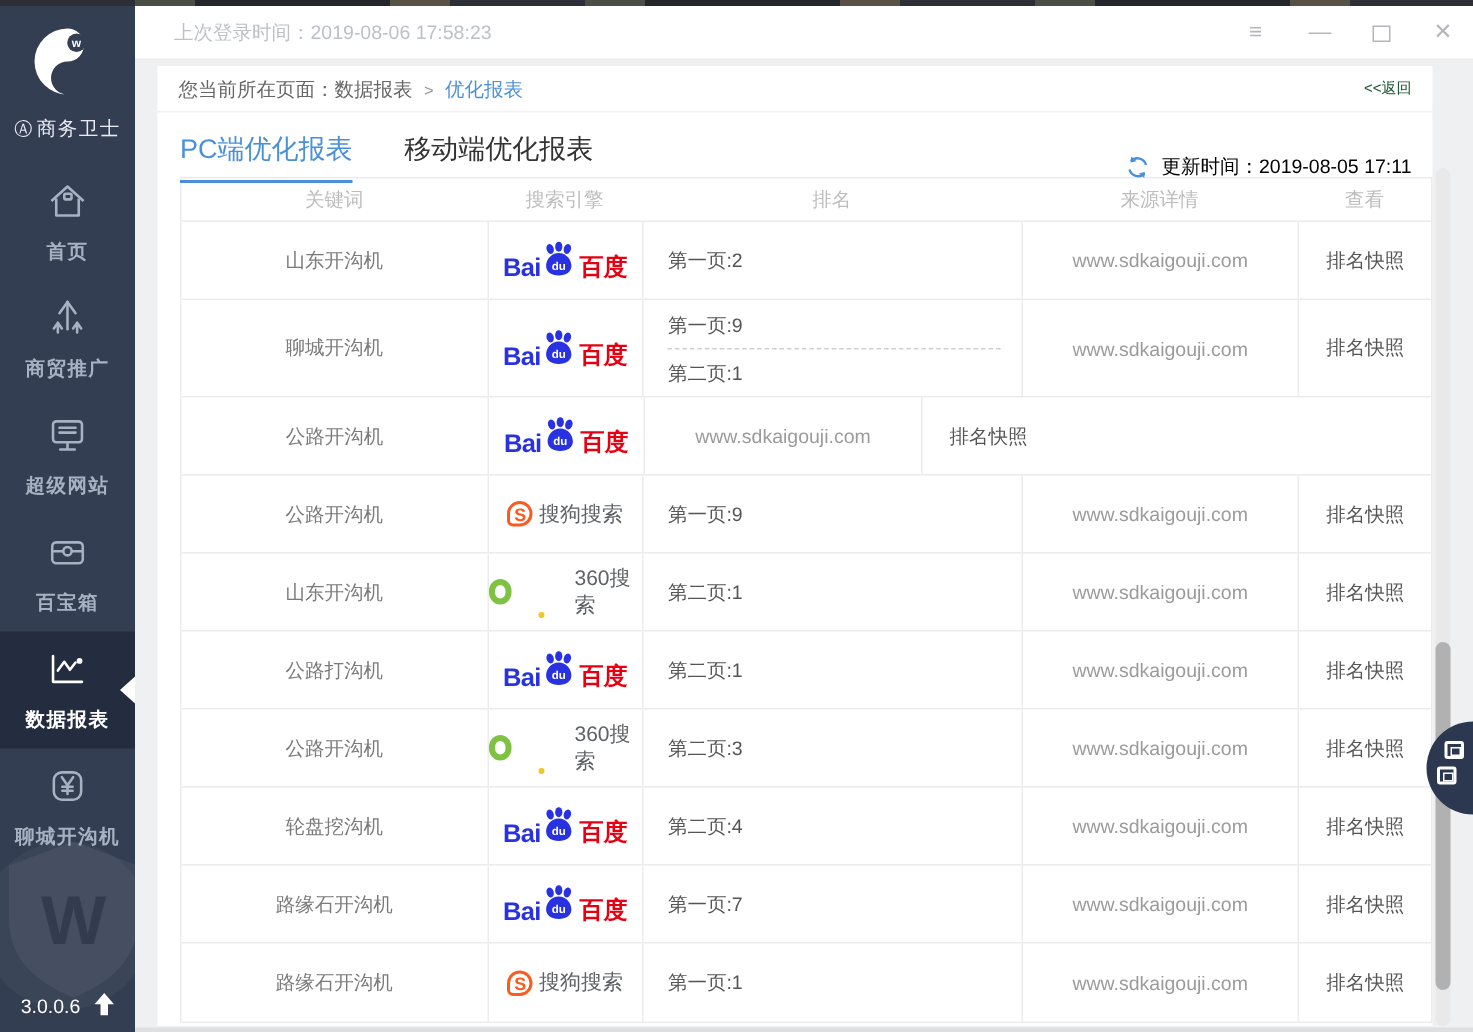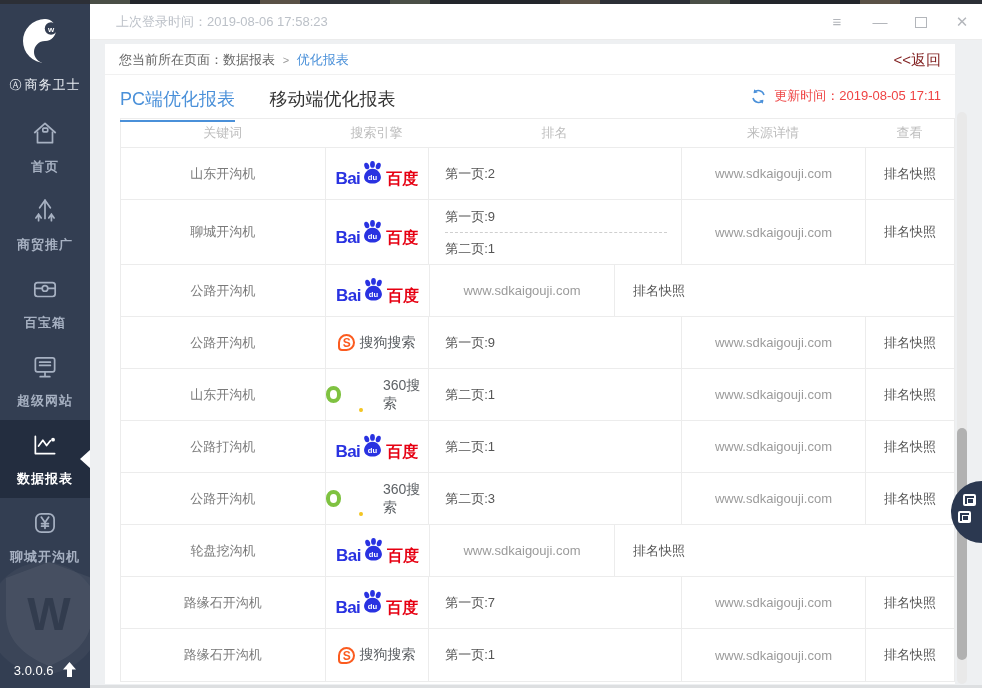--- a/index.html
+++ b/index.html
@@ -38,26 +38,26 @@
   .wc{width:16px;text-align:center;cursor:pointer;font-size:15px;line-height:16px;}
   .wc.max-box{width:12px;height:11px;border:1px solid #b3b6bb;font-size:0;}
   .wc.menu{letter-spacing:0;}
 
   
   .panel{position:absolute;left:105px;top:44px;width:850px;height:640px;background:#fff;}
   .breadcrumb-row{position:relative;height:31px;line-height:31px;padding-left:14px;border-bottom:1px solid #f1f1f1;font-size:13px;}
   .bc-prefix,.bc-section{color:#666;}
   .bc-sep{color:#999;margin:0 4px;font-size:11px;}
   .bc-current{color:#4a90d9;cursor:pointer;}
-  .back-link{position:absolute;right:14px;top:0;color:#7f1d1d;cursor:pointer;font-size:15px;}
+  .back-link{position:absolute;right:14px;top:0;color:#14532d;cursor:pointer;font-size:10px;}
 
   .tabs-row{position:relative;height:40px;padding:12px 14px 0 15px;}
   .tab{display:inline-block;font-size:18px;color:#333;margin-right:30px;padding-bottom:9px;cursor:pointer;}
   .tab.active{color:#4a90d9;border-bottom:2px solid #4a90d9;}
-  .update-wrap{position:absolute;right:14px;top:12px;font-size:13px;color:#ef4444;display:flex;align-items:center;gap:7px;}
+  .update-wrap{position:absolute;right:14px;top:27px;font-size:13px;color:#000000;display:flex;align-items:center;gap:7px;}
   .refresh-icon{cursor:pointer;display:inline-flex;}
 
   
   .table{margin:3px 0 0 15px;width:835px;border:1px solid #ececec;font-size:13px;}
   .thead{display:flex;height:29px;line-height:28px;color:#bdbdbd;border-bottom:1px solid #ececec;}
   .hcell{text-align:center;}
   .trow{display:flex;border-bottom:1px solid #ececec;height:52px;}
   .trow:last-child{border-bottom:none;}
   .trow.tall{height:65px;}
   .cell{display:flex;align-items:center;justify-content:center;}
@@ -136,37 +136,37 @@
             <path d="M14 4 L19 11"></path>
           <path d="M8 17 V23 M8 17 L5.5 20.5 M8 17 L10.5 20.5"></path>
           <path d="M20 17 V23 M20 17 L17.5 20.5 M20 17 L22.5 20.5"></path>
         </svg>
       </span>
       <span class="nav-label">商贸推广</span>
     </div>
     <div class="nav-item">
       <span class="nav-icon">
         <svg width="30" height="30" viewBox="0 0 28 28" fill="none" stroke="#a7b1c2" stroke-width="1.6" stroke-linecap="round">
-          <rect x="4.5" y="8" width="19" height="13" rx="2.5"></rect>
-            <path d="M4.5 13.5 H11 M17 13.5 H23.5"></path>
-            <circle cx="14" cy="13.5" r="2.6"></circle>
-        </svg>
-      </span>
-      <span class="nav-label">百宝箱</span>
-    </div>
-    <div class="nav-item">
-      <span class="nav-icon">
-        <svg width="30" height="30" viewBox="0 0 28 28" fill="none" stroke="#a7b1c2" stroke-width="1.6" stroke-linecap="round">
           <rect x="5" y="5.5" width="18" height="13" rx="2"></rect>
             <path d="M9 9.5 H19 M9 12.5 H19"></path>
             <path d="M14 18.5 V22.5"></path>
             <path d="M9.5 23 H18.5"></path>
         </svg>
       </span>
       <span class="nav-label">超级网站</span>
+    </div>
+    <div class="nav-item">
+      <span class="nav-icon">
+        <svg width="30" height="30" viewBox="0 0 28 28" fill="none" stroke="#a7b1c2" stroke-width="1.6" stroke-linecap="round">
+          <rect x="4.5" y="8" width="19" height="13" rx="2.5"></rect>
+            <path d="M4.5 13.5 H11 M17 13.5 H23.5"></path>
+            <circle cx="14" cy="13.5" r="2.6"></circle>
+        </svg>
+      </span>
+      <span class="nav-label">百宝箱</span>
     </div>
     <div class="nav-item active">
       <span class="nav-icon">
         <svg width="30" height="30" viewBox="0 0 28 28" fill="none" stroke="#ffffff" stroke-width="1.6" stroke-linecap="round" stroke-linejoin="round">
           <path d="M5 6 V22 H23"></path>
             <path d="M8 15 L12 9.5 L15.5 14.5 L19 10"></path>
             <circle cx="21.5" cy="9" r="1" fill="#ffffff"></circle>
         </svg>
       </span>
       <span class="nav-label">数据报表</span>
@@ -425,20 +425,23 @@
               <span><svg width="23" height="25" viewBox="0 0 24 26">
                   <ellipse cx="6" cy="6.2" rx="2.5" ry="3.5" fill="#2932e1" transform="rotate(-18 6 6.2)"></ellipse>
                   <ellipse cx="12" cy="4.6" rx="2.5" ry="3.5" fill="#2932e1"></ellipse>
                   <ellipse cx="18" cy="6.2" rx="2.5" ry="3.5" fill="#2932e1" transform="rotate(18 18 6.2)"></ellipse>
                   <path d="M12 9 C6.5 9 3.2 14 3.2 18 c0 4 3.6 6.6 8.8 6.6 s8.8-2.6 8.8-6.6 c0-4-3.3-9-8.8-9z" fill="#2932e1"></path>
                   <text x="12" y="20.5" font-size="8" font-weight="bold" fill="#fff" text-anchor="middle">du</text>
                 </svg></span>
               <span class="lg-cn">百度</span>
             </span>
           </div>
+          <div class="cell c3">
+            <span class="rank-text">第二页:4</span>
+          </div>
           <div class="cell c4">
             <span class="src-text">www.sdkaigouji.com</span>
           </div>
           <div class="cell c5">
             <a class="snapshot-link">排名快照</a>
           </div>
         </div>
         <div class="trow">
           <div class="cell c1">
             <span class="kw-text">路缘石开沟机</span>

